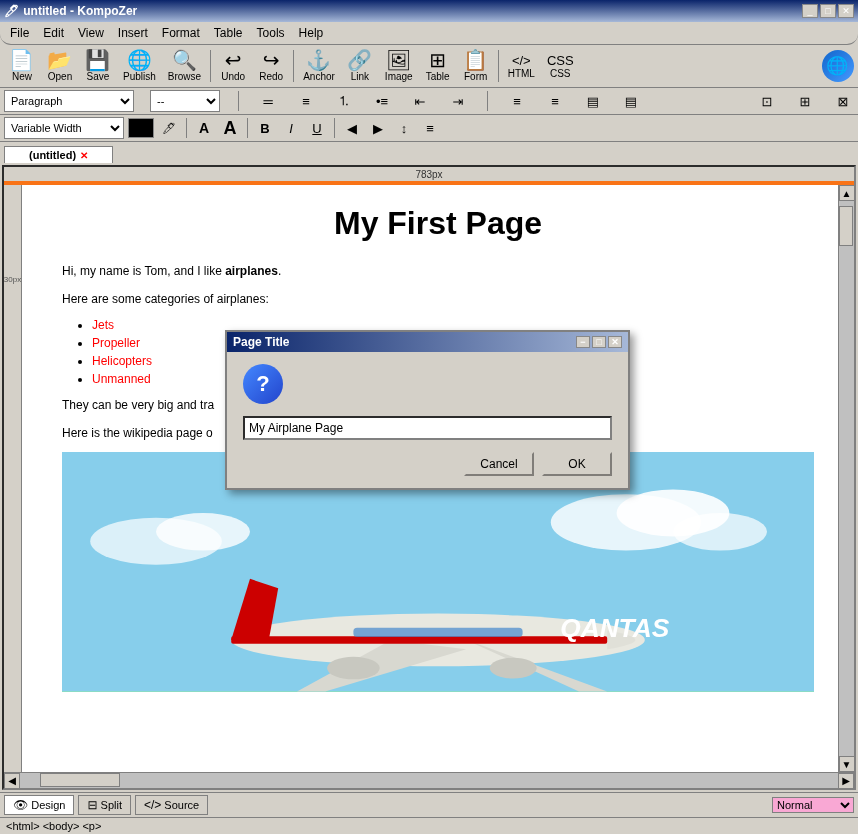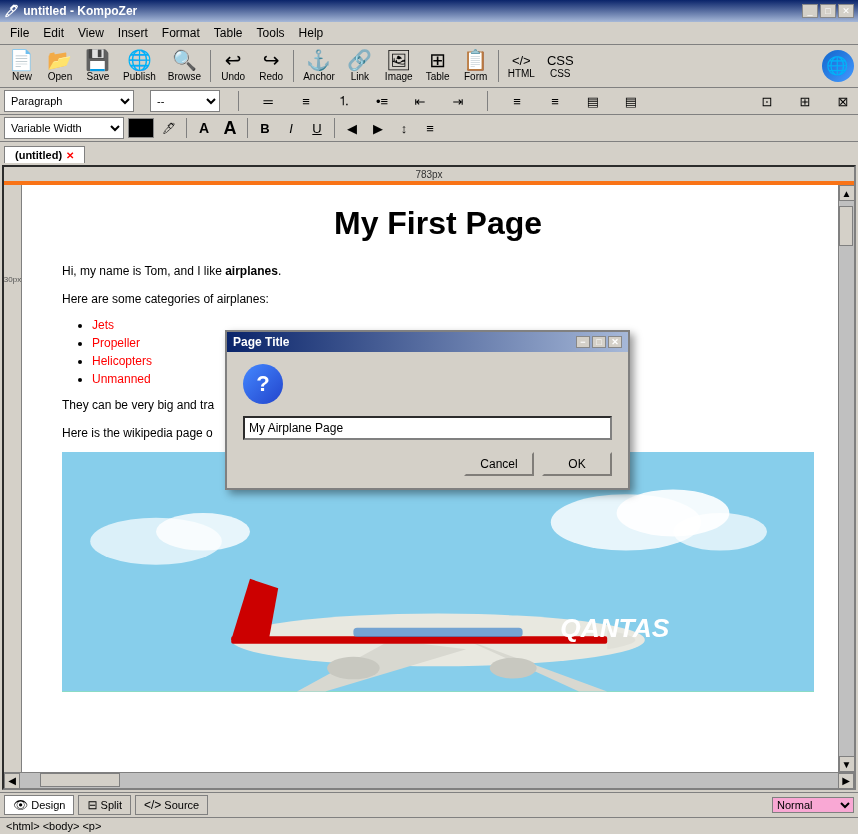--- a/index.html
+++ b/index.html
@@ -27,20 +27,21 @@
     }
 
     
     #menubar {
       background: #d4d0c8;
       border-bottom: 1px solid #808080;
       display: flex;
       align-items: center;
       padding: 2px 4px;
       gap: 2px;
+      border-radius: 11px;
     }
     .menu-item {
       padding: 2px 6px;
       font-size: 12px;
       cursor: pointer;
     }
 
     
     #toolbar {
       background: #d4d0c8;
@@ -107,21 +108,21 @@
       display: flex;
       align-items: flex-end;
       padding: 2px 4px 0 4px;
       gap: 2px;
       margin-top: 2px;
     }
     .tab {
       background: #d4d0c8;
       border: 1px solid #808080;
       border-bottom: none;
-      padding: 2px 10px;
+      padding: 2px 24px;
       font-size: 11px;
       cursor: pointer;
       display: flex; align-items: center; gap: 4px;
     }
     .tab.active {
       background: white;
       font-weight: bold;
     }
     .tab-close { font-size: 10px; color: red; cursor: pointer; }
     #ruler {

